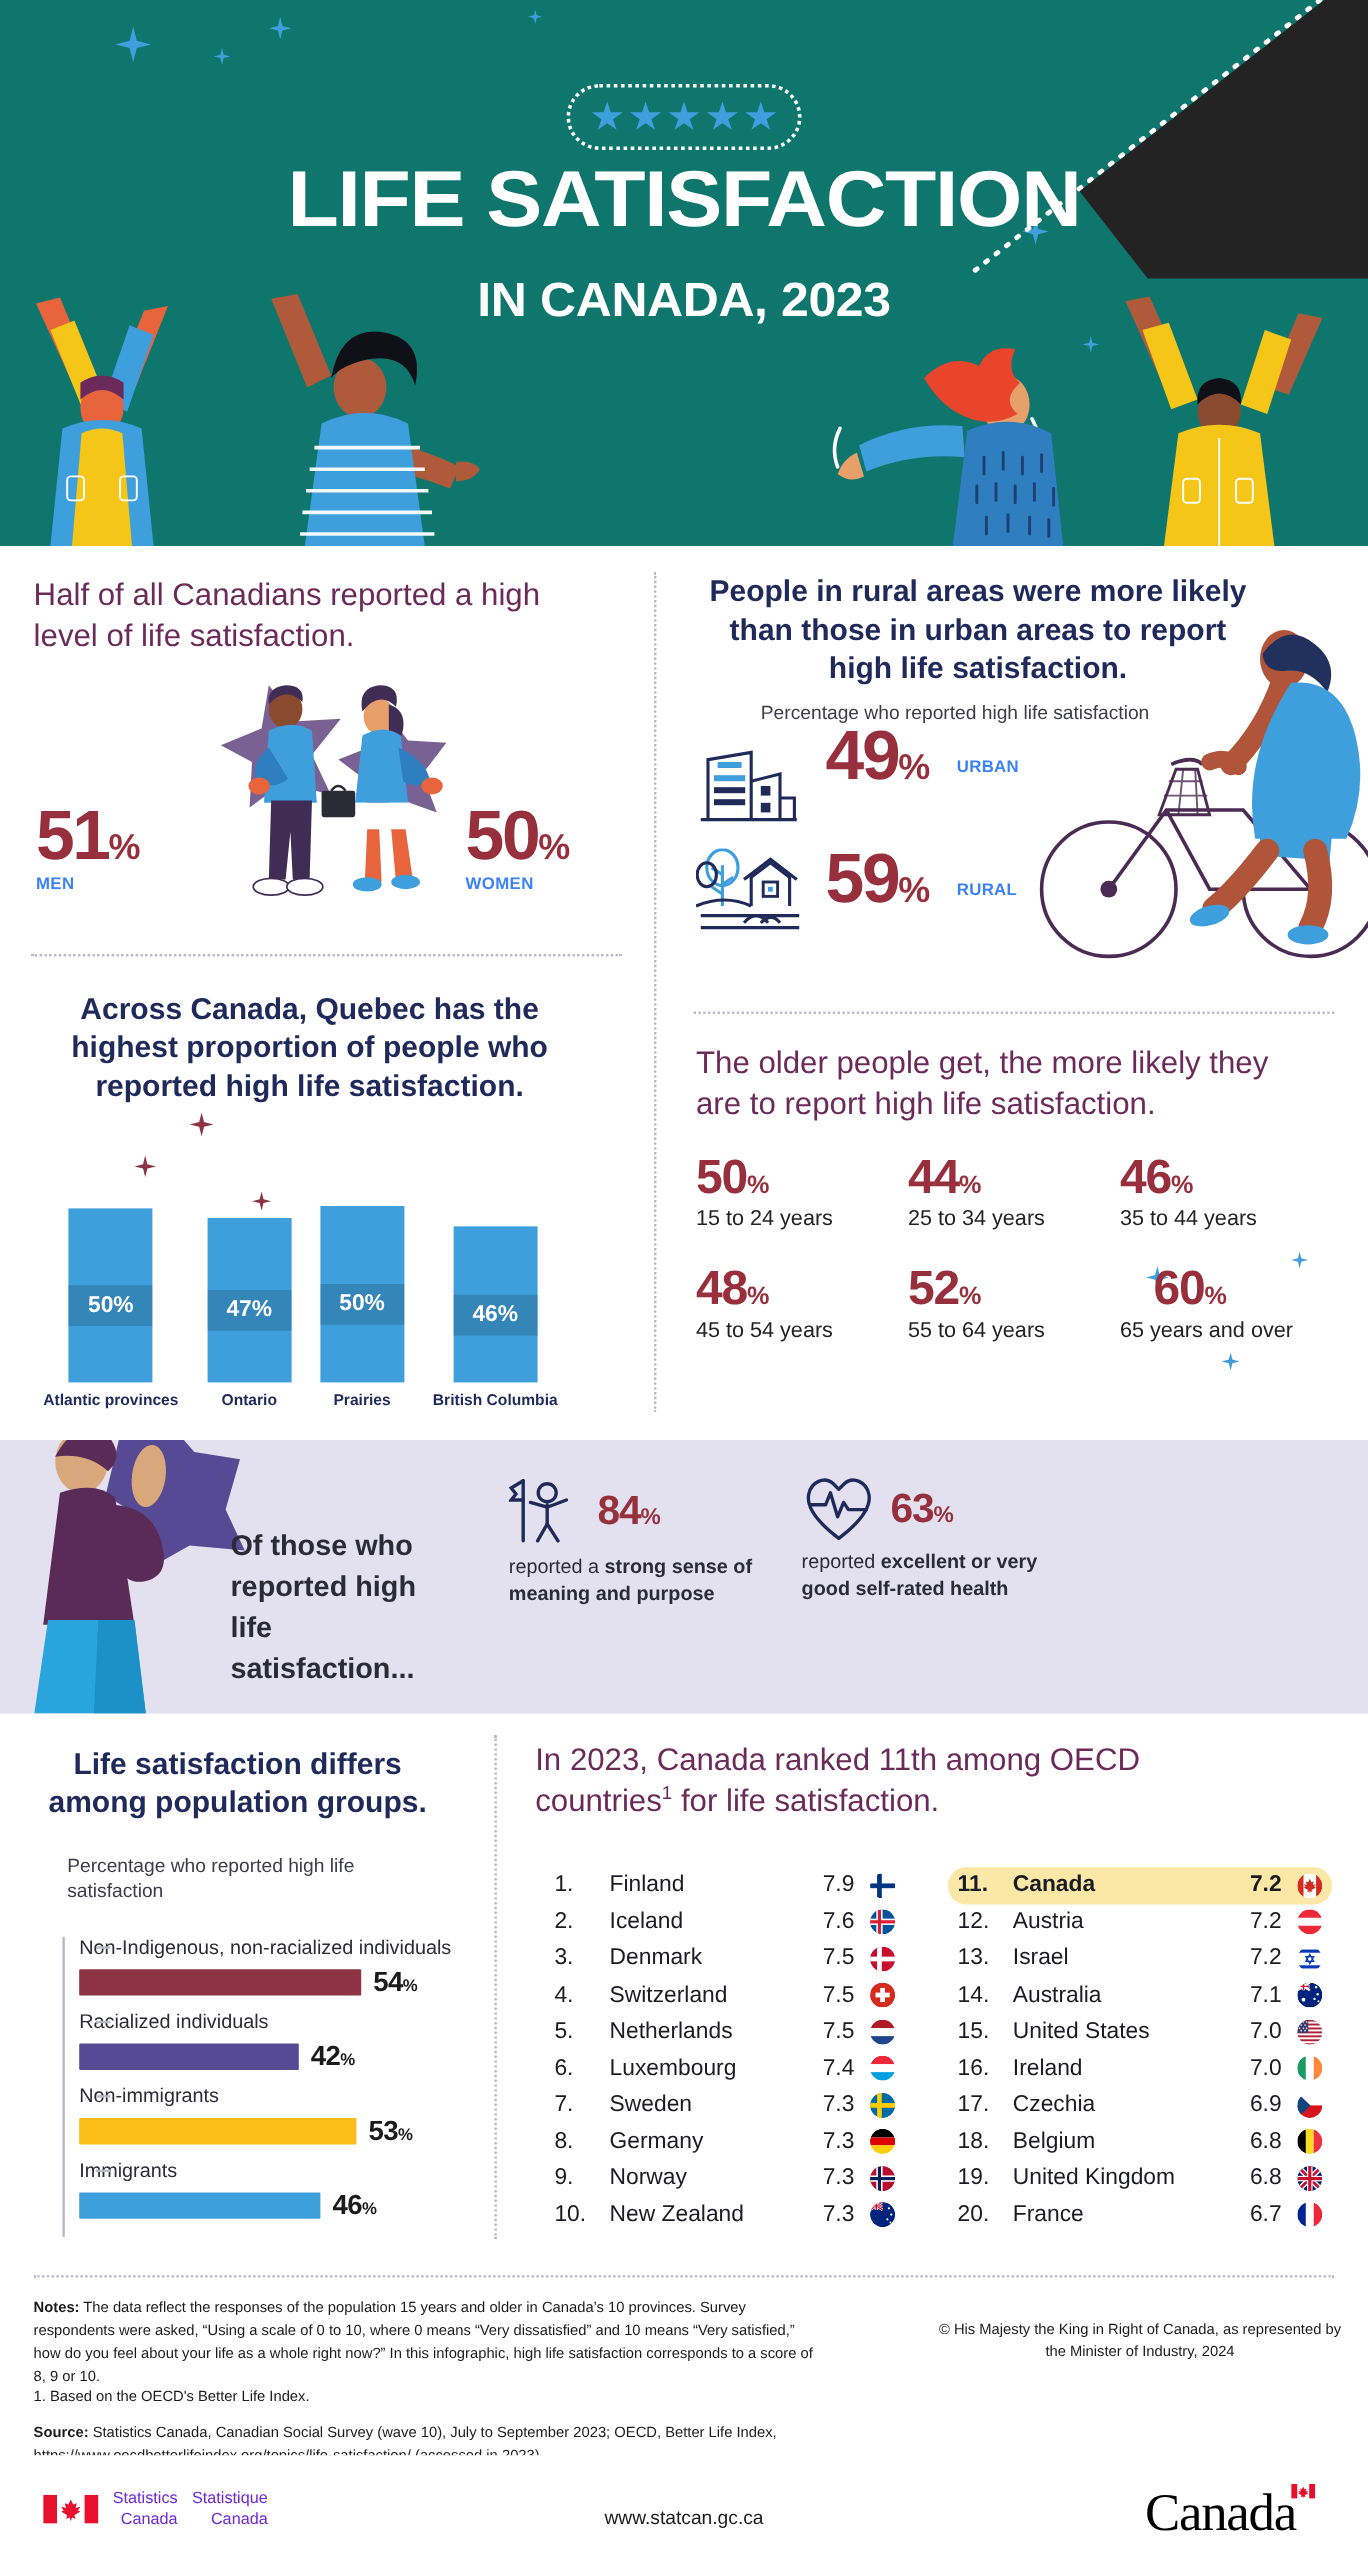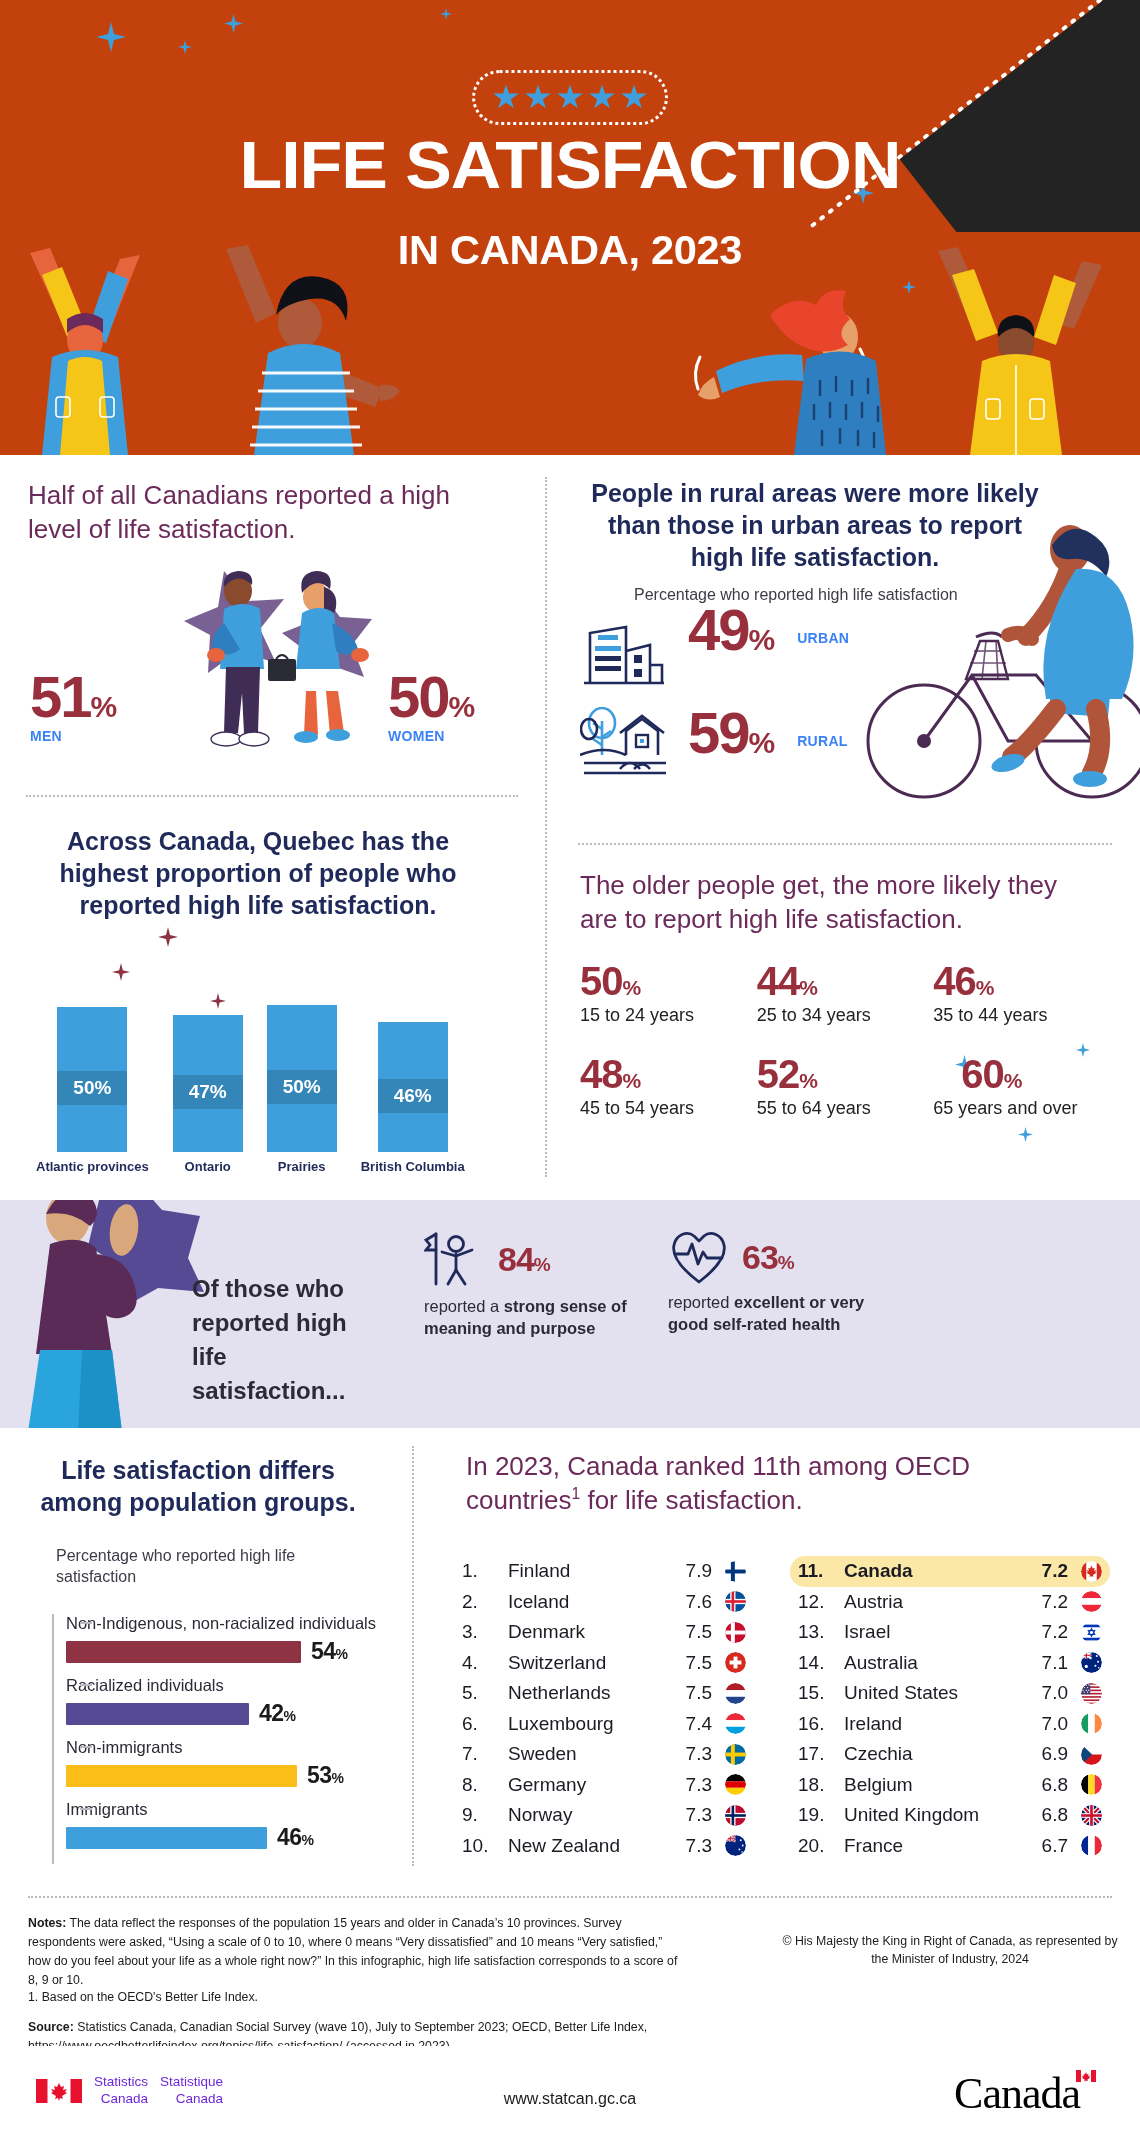--- a/index.html
+++ b/index.html
@@ -10,21 +10,21 @@
     color: #2b2b36;
     position: relative;
     overflow: hidden;
   }
   .page { position: relative; width: 1140px; height: 2146px; }
 
   
   .header {
     position: relative;
     width: 1140px; height: 455px;
-    background: #c2410c;
+    background: #0f766e;
     overflow: hidden;
   }
   .hdr-star-deco { position: absolute; pointer-events: none; }
   .star4 {
     background: #3f9fdc;
     clip-path: polygon(50% 0%, 60% 40%, 100% 50%, 60% 60%, 50% 100%, 40% 60%, 0% 50%, 40% 40%);
   }
   .corner-banner {
     position: absolute; top: 0; right: 0;
     width: 330px; height: 232px;
@@ -577,21 +577,21 @@
       <div style="position:absolute;left:38px;top:186px;width:330px;">
         <div class="hb-tick" style="top:8px;"></div>
         <div class="hb-label">Immigrants</div>
         <div style="display:flex;align-items:center;margin-top:5px;">
           <div class="hb-bar" style="width:201px;background:#3f9fdc;"></div>
           <div class="hb-val"><span>46</span><span class="u">%</span></div>
         </div>
       </div>
     </div>
 
-    <div style="position:absolute;left:466px;top:22px;width:520px;" class="h-purple">
+    <div style="position:absolute;left:446px;top:22px;width:520px;" class="h-purple">
       <span>In 2023, Canada ranked 11th among OECD</span><br>
       <span>countries</span><sup style="font-size:.6em">1</sup><span> for life satisfaction.</span>
     </div>
 
     <div class="oecd-list" id="oecd-left" style="left:454px;top:128px;width:300px;">
         <div class="oecd-row">
           <span class="rank">1.</span>
           <span class="country">Finland</span>
           <span class="score">7.9</span>
           <span class="flag">

